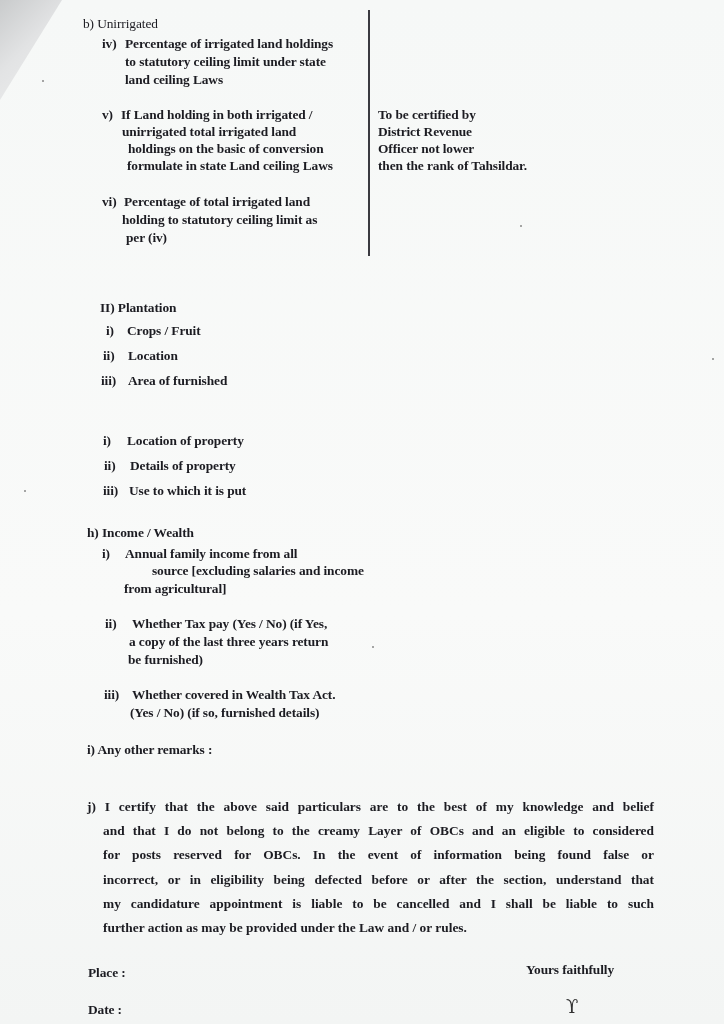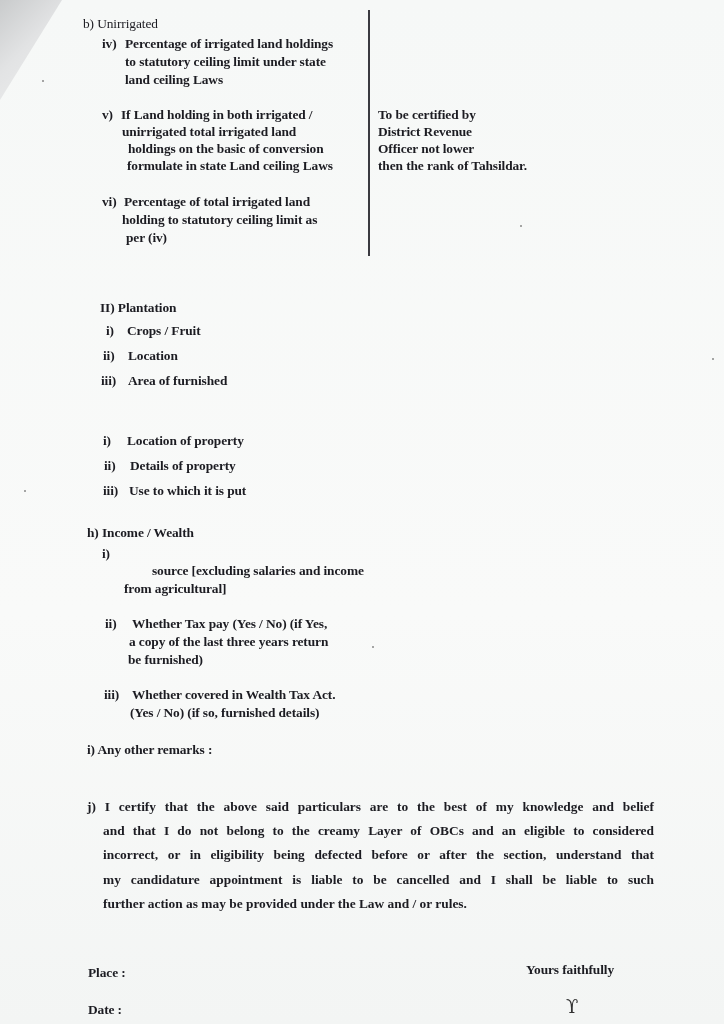--- a/index.html
+++ b/index.html
@@ -65,37 +65,39 @@
 
   <div class="t" style="left:103px;top:432px;">i)</div>
   <div class="t" style="left:127px;top:432px;">Location of property</div>
   <div class="t" style="left:104px;top:457px;">ii)</div>
   <div class="t" style="left:130px;top:457px;">Details of property</div>
   <div class="t" style="left:103px;top:482px;">iii)</div>
   <div class="t" style="left:129px;top:482px;">Use to which it is put</div>
 
   <div class="t" style="left:87px;top:524px;">h) Income  / Wealth</div>
   <div class="t" style="left:102px;top:545px;">i)</div>
+  <div class="t" style="left:125px;top:545px;">Annual family income from all</div>
   <div class="t" style="left:127px;top:562px;margin-left:25px;">source [excluding salaries and income</div>
   <div class="t" style="left:124px;top:580px;">from agricultural]</div>
 
   <div class="t" style="left:105px;top:615px;">ii)</div>
   <div class="t" style="left:129px;top:633px;">a copy of the last three years return</div>
   <div class="t" style="left:132px;top:615px;">Whether Tax pay (Yes / No) (if Yes,</div>
   <div class="t" style="left:128px;top:651px;">be furnished)</div>
 
   <div class="t" style="left:104px;top:686px;">iii)</div>
   <div class="t" style="left:132px;top:686px;">Whether covered in Wealth Tax Act.</div>
   <div class="t" style="left:130px;top:704px;">(Yes / No) (if so, furnished details)</div>
 
   <div class="t" style="left:87px;top:741px;">i)  Any other remarks :</div>
 
   <div class="para">
     <span class="ln" style="margin-left:-16px;">j)  I certify that the above said particulars are to the best of my knowledge and belief</span>
     <span class="ln">and that I do not belong to the creamy Layer of OBCs and an eligible to considered</span>
+    <span class="ln">for posts reserved for OBCs. In the event of information being found false or</span>
     <span class="ln">incorrect, or in eligibility being defected before or after the section, understand that</span>
     <span class="ln">my candidature appointment is liable to be cancelled and I shall be liable to such</span>
     <span class="ln last">further action as may be provided under the Law and / or rules.</span>
   </div>
 
   <div class="t" style="left:88px;top:964px;">Place :</div>
   <div class="t" style="left:526px;top:961px;">Yours faithfully</div>
   <div class="t" style="left:88px;top:1001px;">Date :</div>
   <div class="sig">ϒ</div>
 

